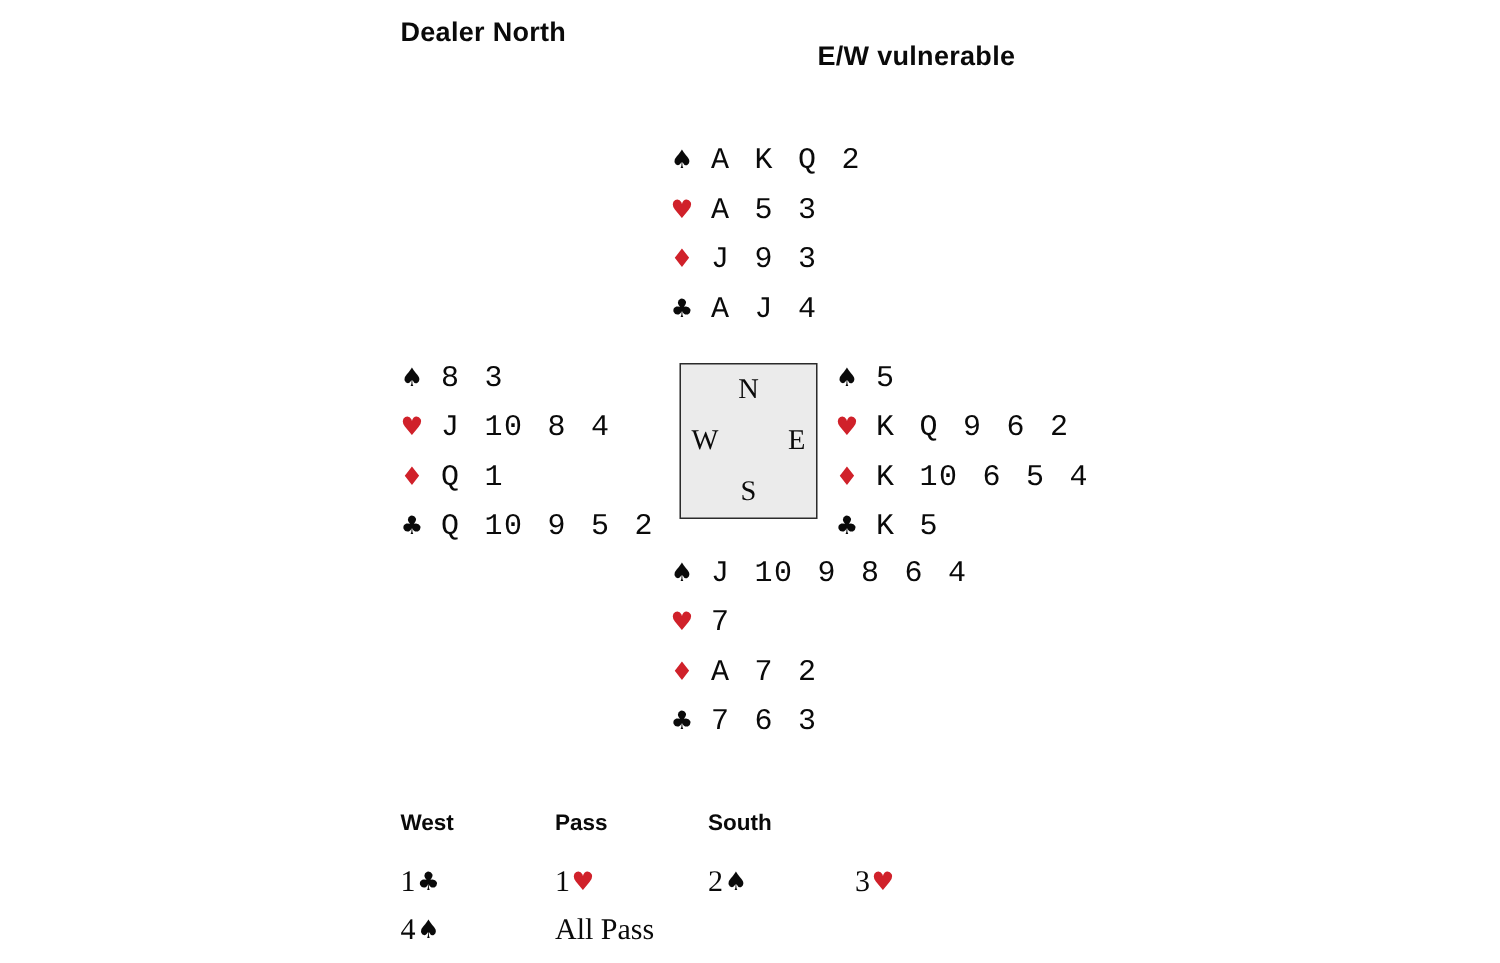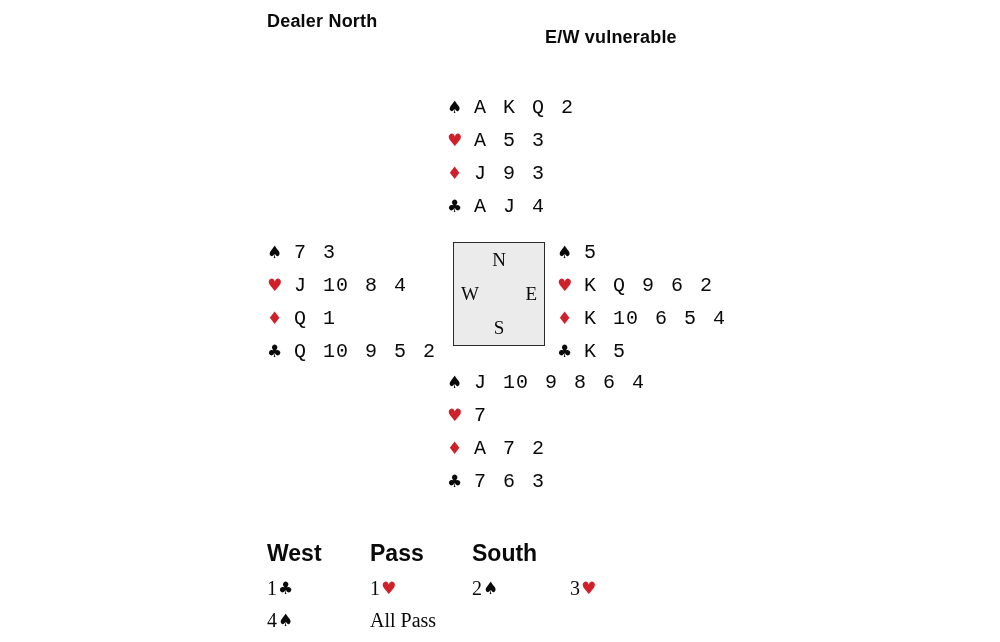--- a/index.html
+++ b/index.html
@@ -49,21 +49,21 @@
 
   
   .auction {
     left: 267px; top: 540px;
     display: grid;
     grid-template-columns: 103px 102px 98px 130px;
   }
   .a-head {
     font-family: "Liberation Sans", sans-serif;
     font-weight: 700;
-    font-size: 23px;
+    font-size: 15px;
     height: 30px;
   }
   .a-cell {
     font-size: 20px;
     height: 32px;
     display: flex;
     align-items: center;
     white-space: nowrap;
   }
   .glyph {
@@ -94,21 +94,21 @@
   </div>
   <div class="suit-row">
     <span class="suit">♣</span>
     <span class="cards">A J 4</span>
   </div>
 </div>
 
 <div class="abs hand" style="left:267px; top:236px">
   <div class="suit-row">
     <span class="suit">♠</span>
-    <span class="cards">7 3</span>
+    <span class="cards">8 3</span>
   </div>
   <div class="suit-row">
     <span class="suit red">♥</span>
     <span class="cards">J 10 8 4</span>
   </div>
   <div class="suit-row">
     <span class="suit red">♦</span>
     <span class="cards">Q 1</span>
   </div>
   <div class="suit-row">

